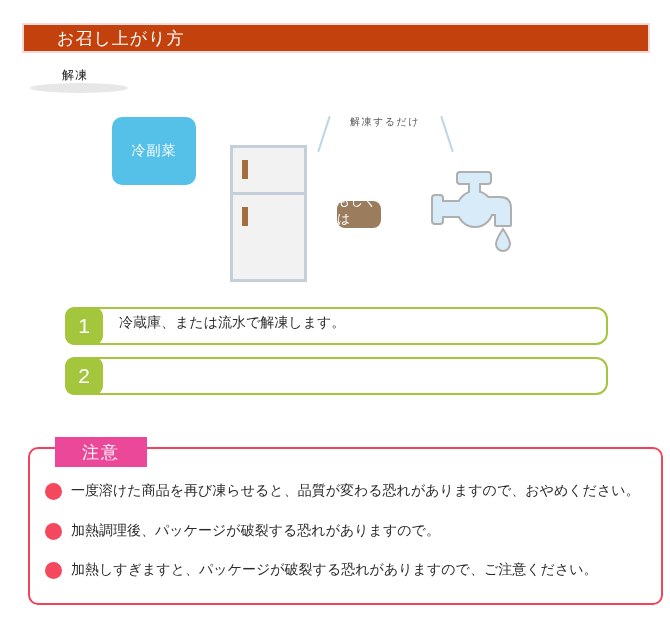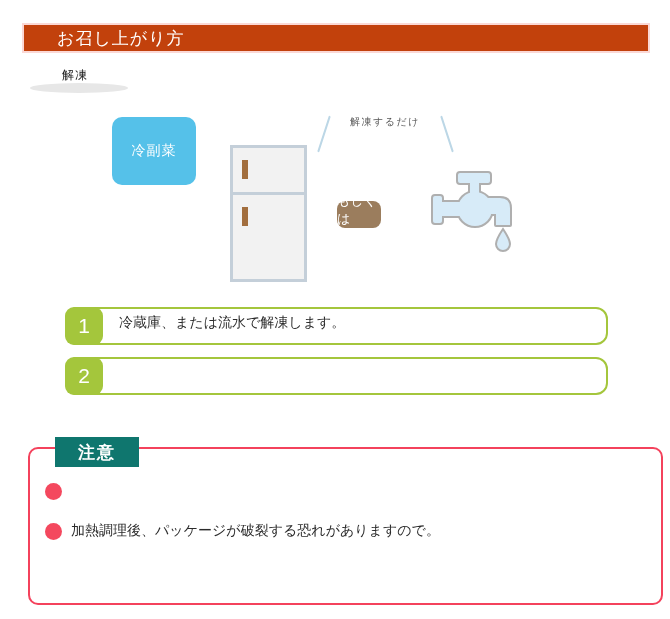--- a/index.html
+++ b/index.html
@@ -150,29 +150,28 @@
     position: absolute;
     left: 28px; top: 447px;
     width: 635px; height: 158px;
     background: #ffffff;
     border: 2px solid #F4425C;
     border-radius: 10px;
   }
   .caution-label {
     position: absolute;
     left: 55px; top: 437px;
-    width: 84px; height: 30px;
-    background: #0f766e;
+    width: 92px; height: 30px;
+    background: #ec4899;
     display: flex;
     align-items: center;
     justify-content: center;
     color: #ffffff;
     font-size: 17px;
     letter-spacing: 2px;
-    font-weight: bold;
   }
   .caution-item {
     position: absolute;
     left: 15px;
     height: 20px;
     display: flex;
     align-items: center;
     gap: 9px;
   }
   .caution-item.c0 { top: 32px; }
@@ -252,21 +251,26 @@
     <div class="step-text">冷蔵庫、または流水で解凍します。</div>
   </div>
 
   <div class="step-row s2">
     <div class="step-num">2</div>
   </div>
 
   <div class="caution-box">
     <div class="caution-item c0">
       <span class="caution-bullet"></span>
+      <span class="caution-text">一度溶けた商品を再び凍らせると、品質が変わる恐れがありますので、おやめください。</span>
     </div>
     <div class="caution-item c1">
       <span class="caution-bullet"></span>
       <span class="caution-text">加熱調理後、パッケージが破裂する恐れがありますので。</span>
     </div>
+    <div class="caution-item c2">
+      <span class="caution-bullet"></span>
+      <span class="caution-text">加熱しすぎますと、パッケージが破裂する恐れがありますので、ご注意ください。</span>
+    </div>
   </div>
   <div class="caution-label">注意</div>
 
 </div>
 
 </body></html>

